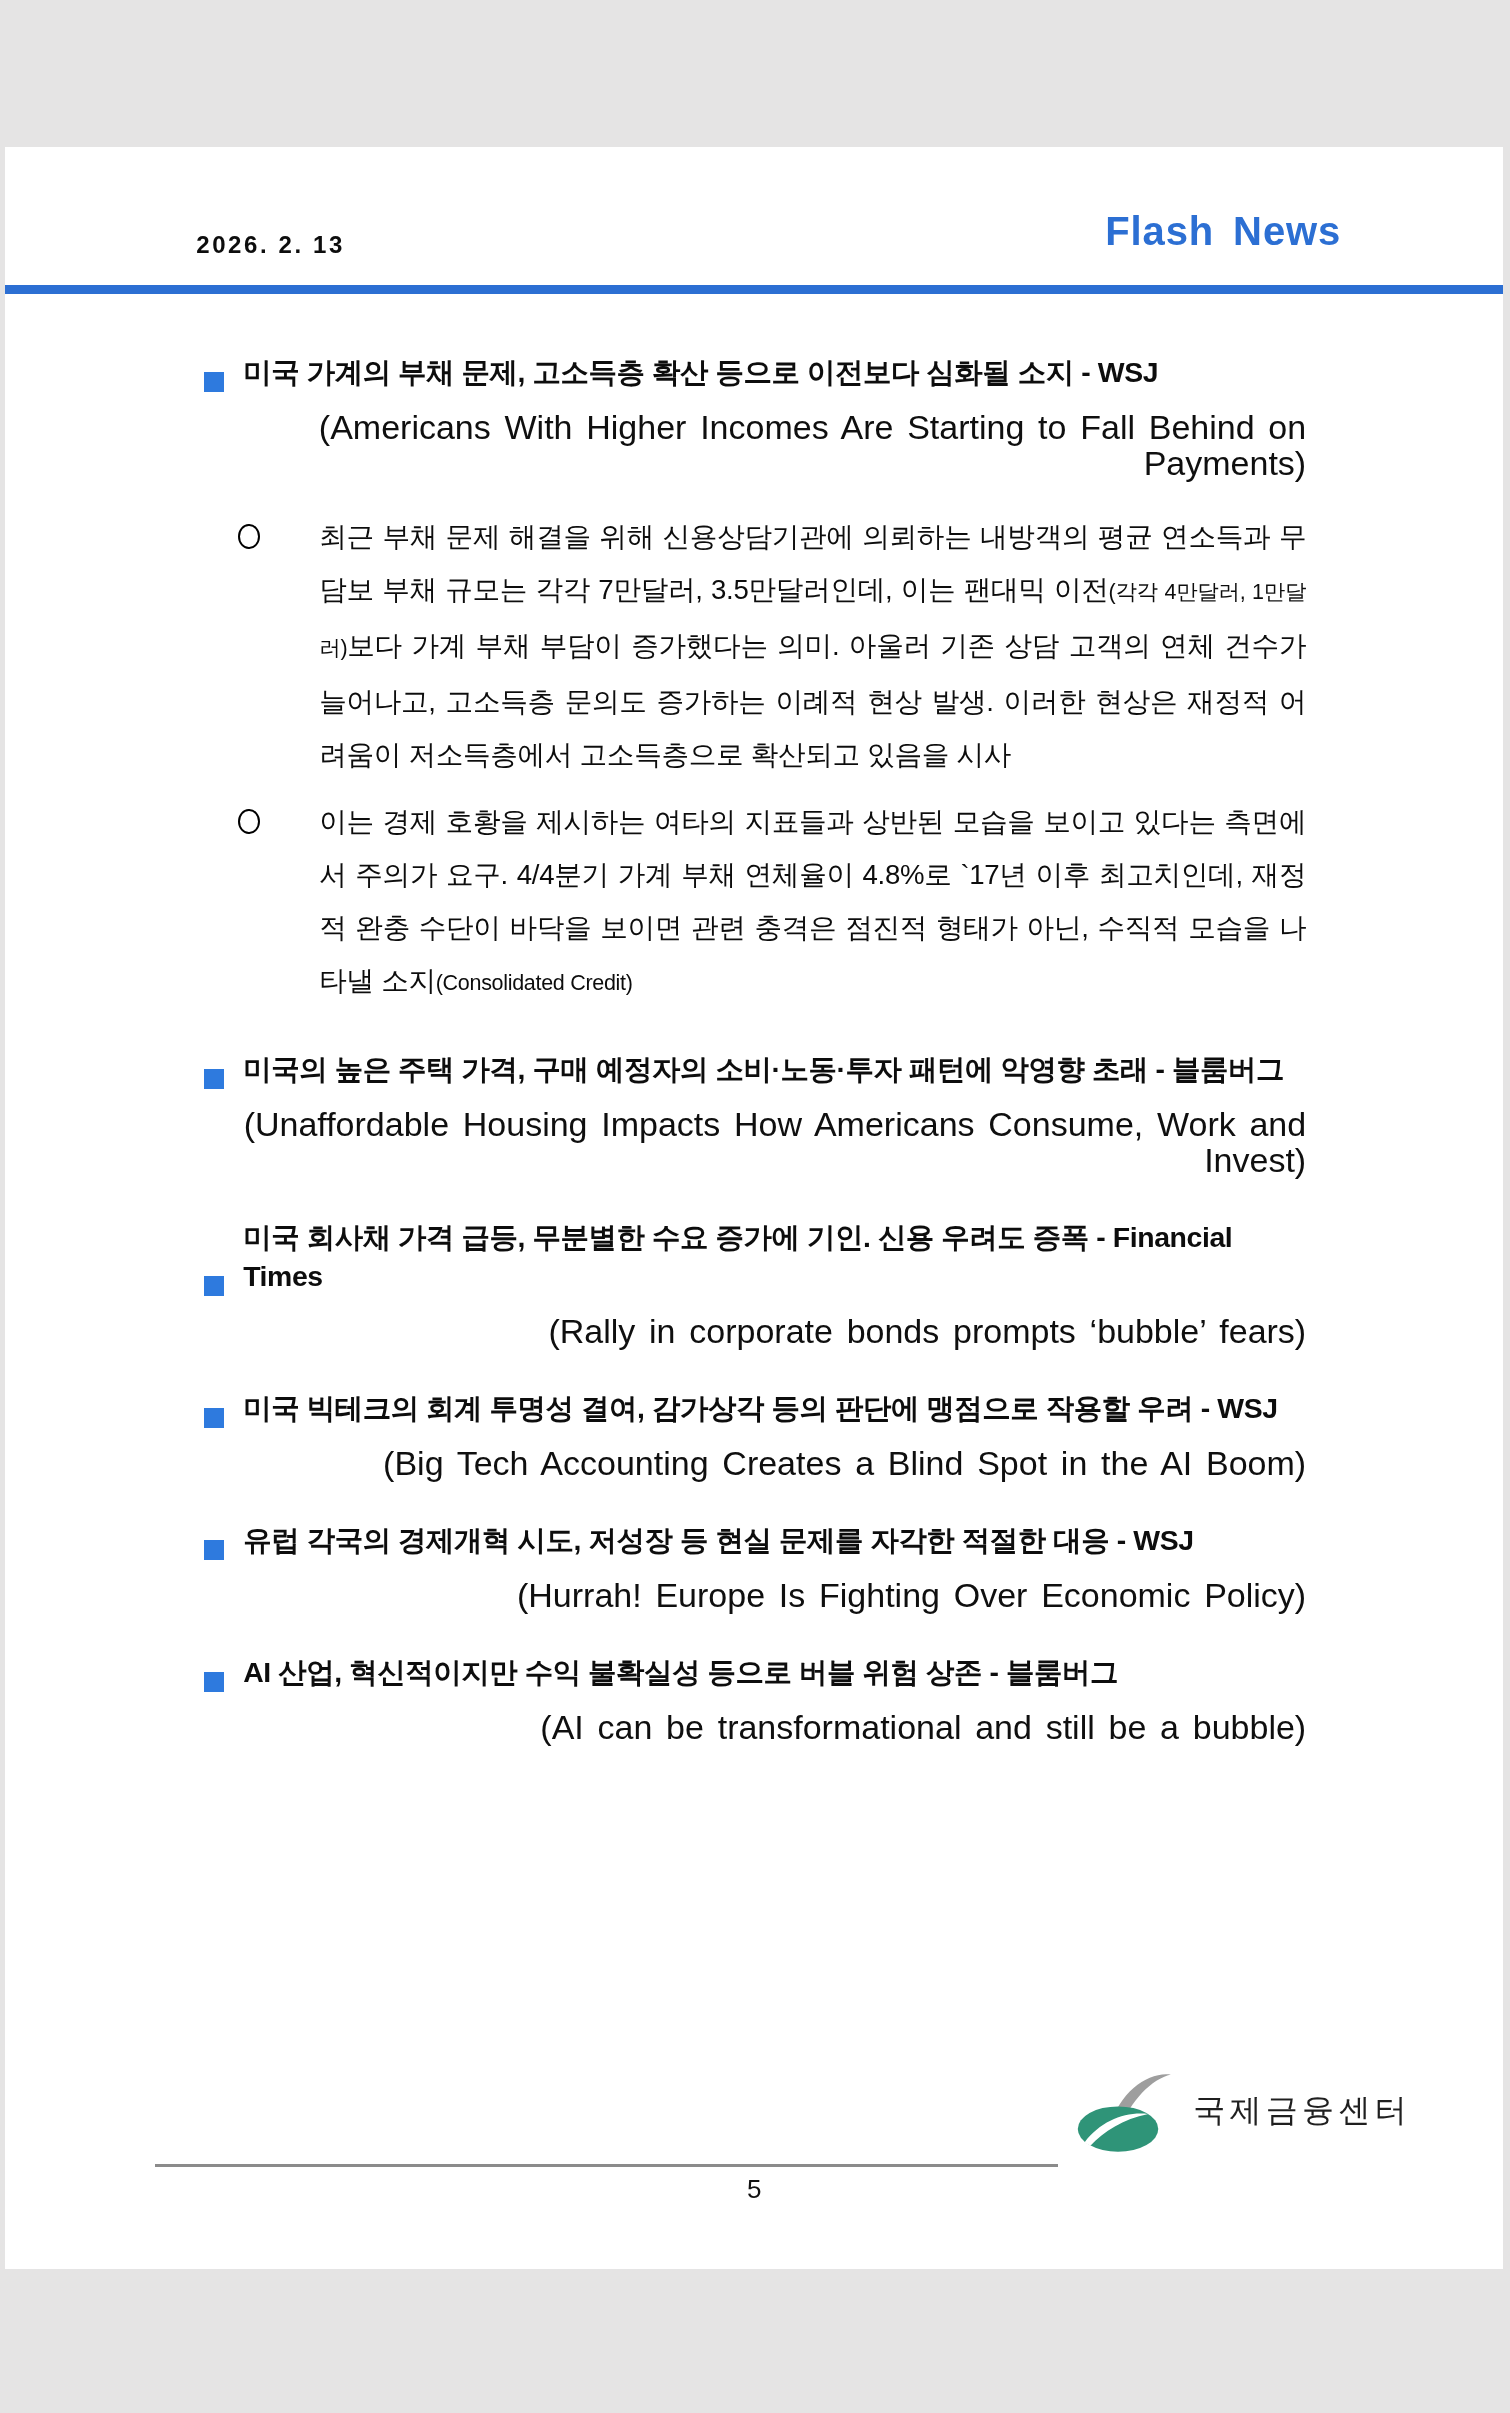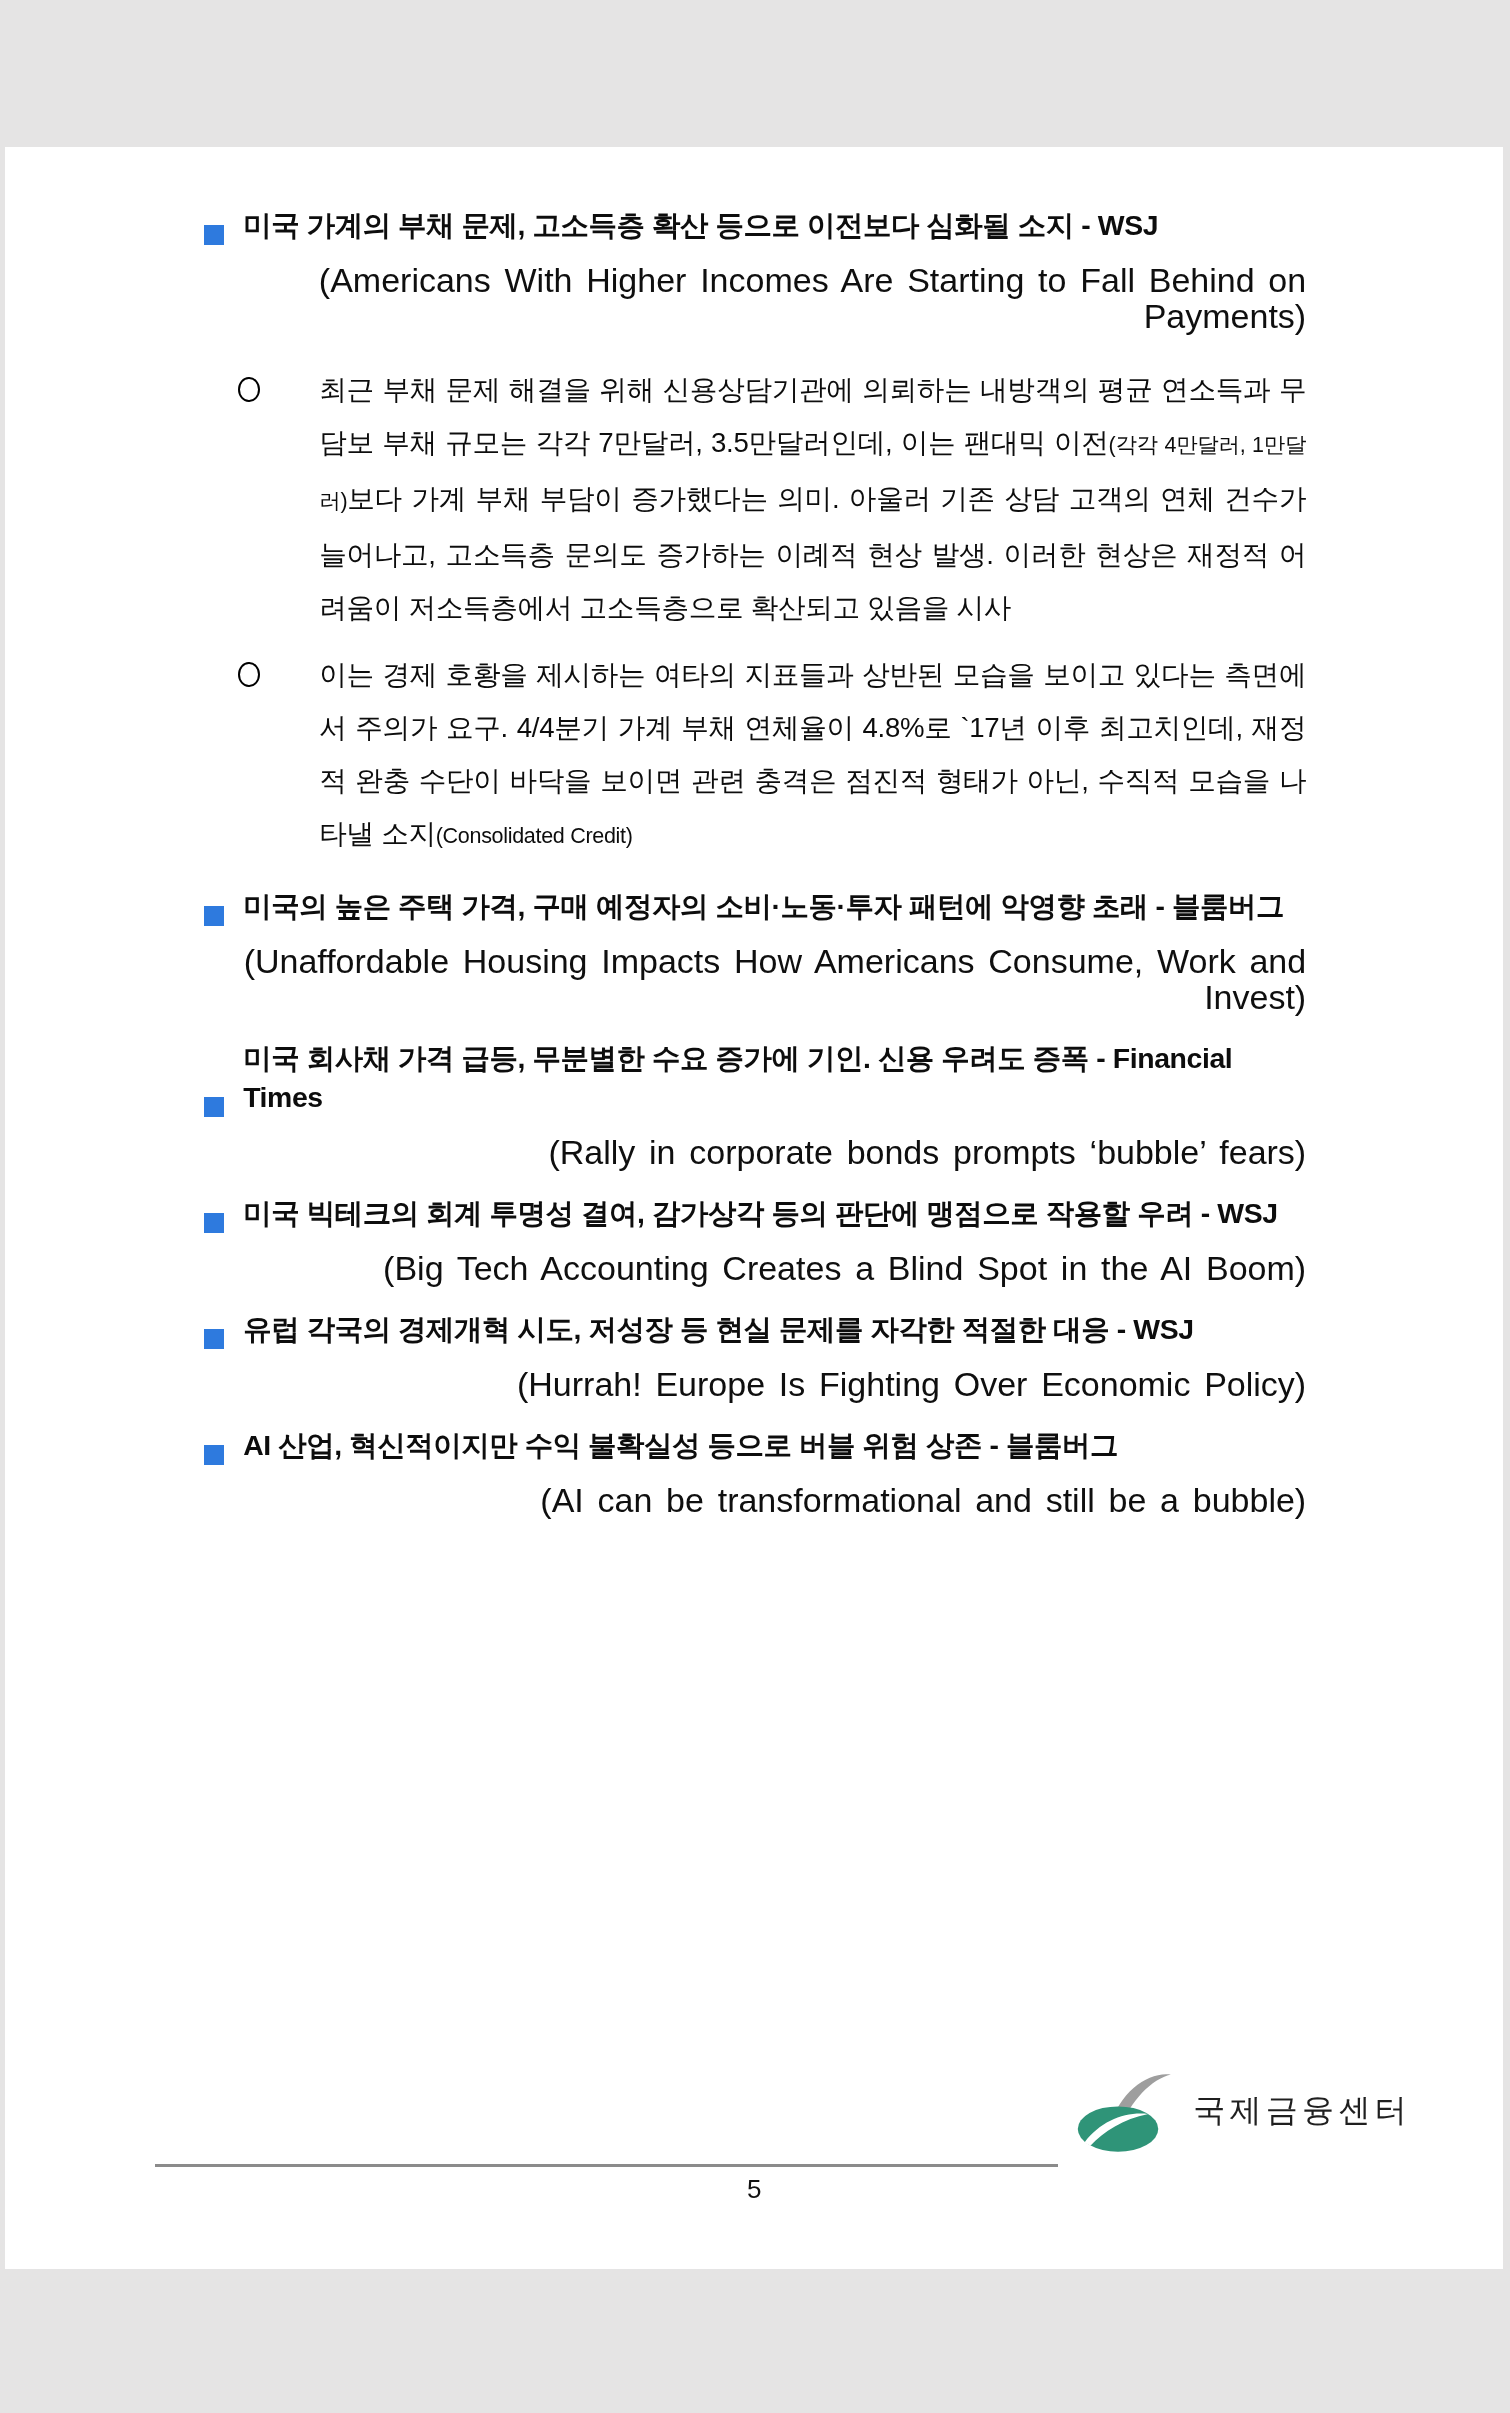--- a/index.html
+++ b/index.html
@@ -31,21 +31,21 @@
     position:absolute;right:162px;top:62px;
     font-size:40px;font-weight:bold;color:var(--accent-blue);
     letter-spacing:0.9px;word-spacing:6.9px;
   }
   .rule{
     position:absolute;left:0;top:138px;width:100%;height:8.6px;
     background:var(--accent-blue);
   }
   
   .content{padding:59px 197px 0 199px;}
-  .news-item{margin-top:24px;}
+  .news-item{margin-top:40px;}
   .content > .news-item:first-child{margin-top:0;}
   .headline-row{display:flex;align-items:flex-end;}
   .sq{width:20px;height:20px;background:var(--bullet-blue);margin-right:19px;flex:none;}
   .headline{font-size:28.4px;font-weight:bold;letter-spacing:-0.4px;line-height:39px;}
   .subtitle{margin:17px 0 0 39px;font-size:34px;line-height:36px;word-spacing:4.3px;color:#0f0f0f;text-align:right;}
   .detail{display:flex;margin:29px 0 0 34px;gap:44px;}
   .detail + .detail{margin-top:13.8px;}
   .circ{
     width:21.5px;height:25px;border:2.6px solid #000;border-radius:50%;
     margin:13.8px 15.5px 0 0;flex:none;background:#fff;
@@ -72,20 +72,25 @@
   .logo-text{
     font-size:32px;letter-spacing:4.3px;color:#1f1f1f;margin-left:12px;
     white-space:nowrap;
   }
 </style>
 </head>
 <body>
 
 <div class="page">
 
+  <div class="header">
+    <div class="date">2026. 2. 13</div>
+    <div class="masthead">Flash News</div>
+    <div class="rule"></div>
+  </div>
 
   <div class="content">
 
     <div class="news-item">
       <div class="headline-row">
         <span class="sq"></span>
         <span class="headline">미국 가계의 부채 문제, 고소득층 확산 등으로 이전보다 심화될 소지 - WSJ</span>
       </div>
       <div class="subtitle">(Americans With Higher Incomes Are Starting to Fall Behind on Payments)</div>
       <div class="detail">

